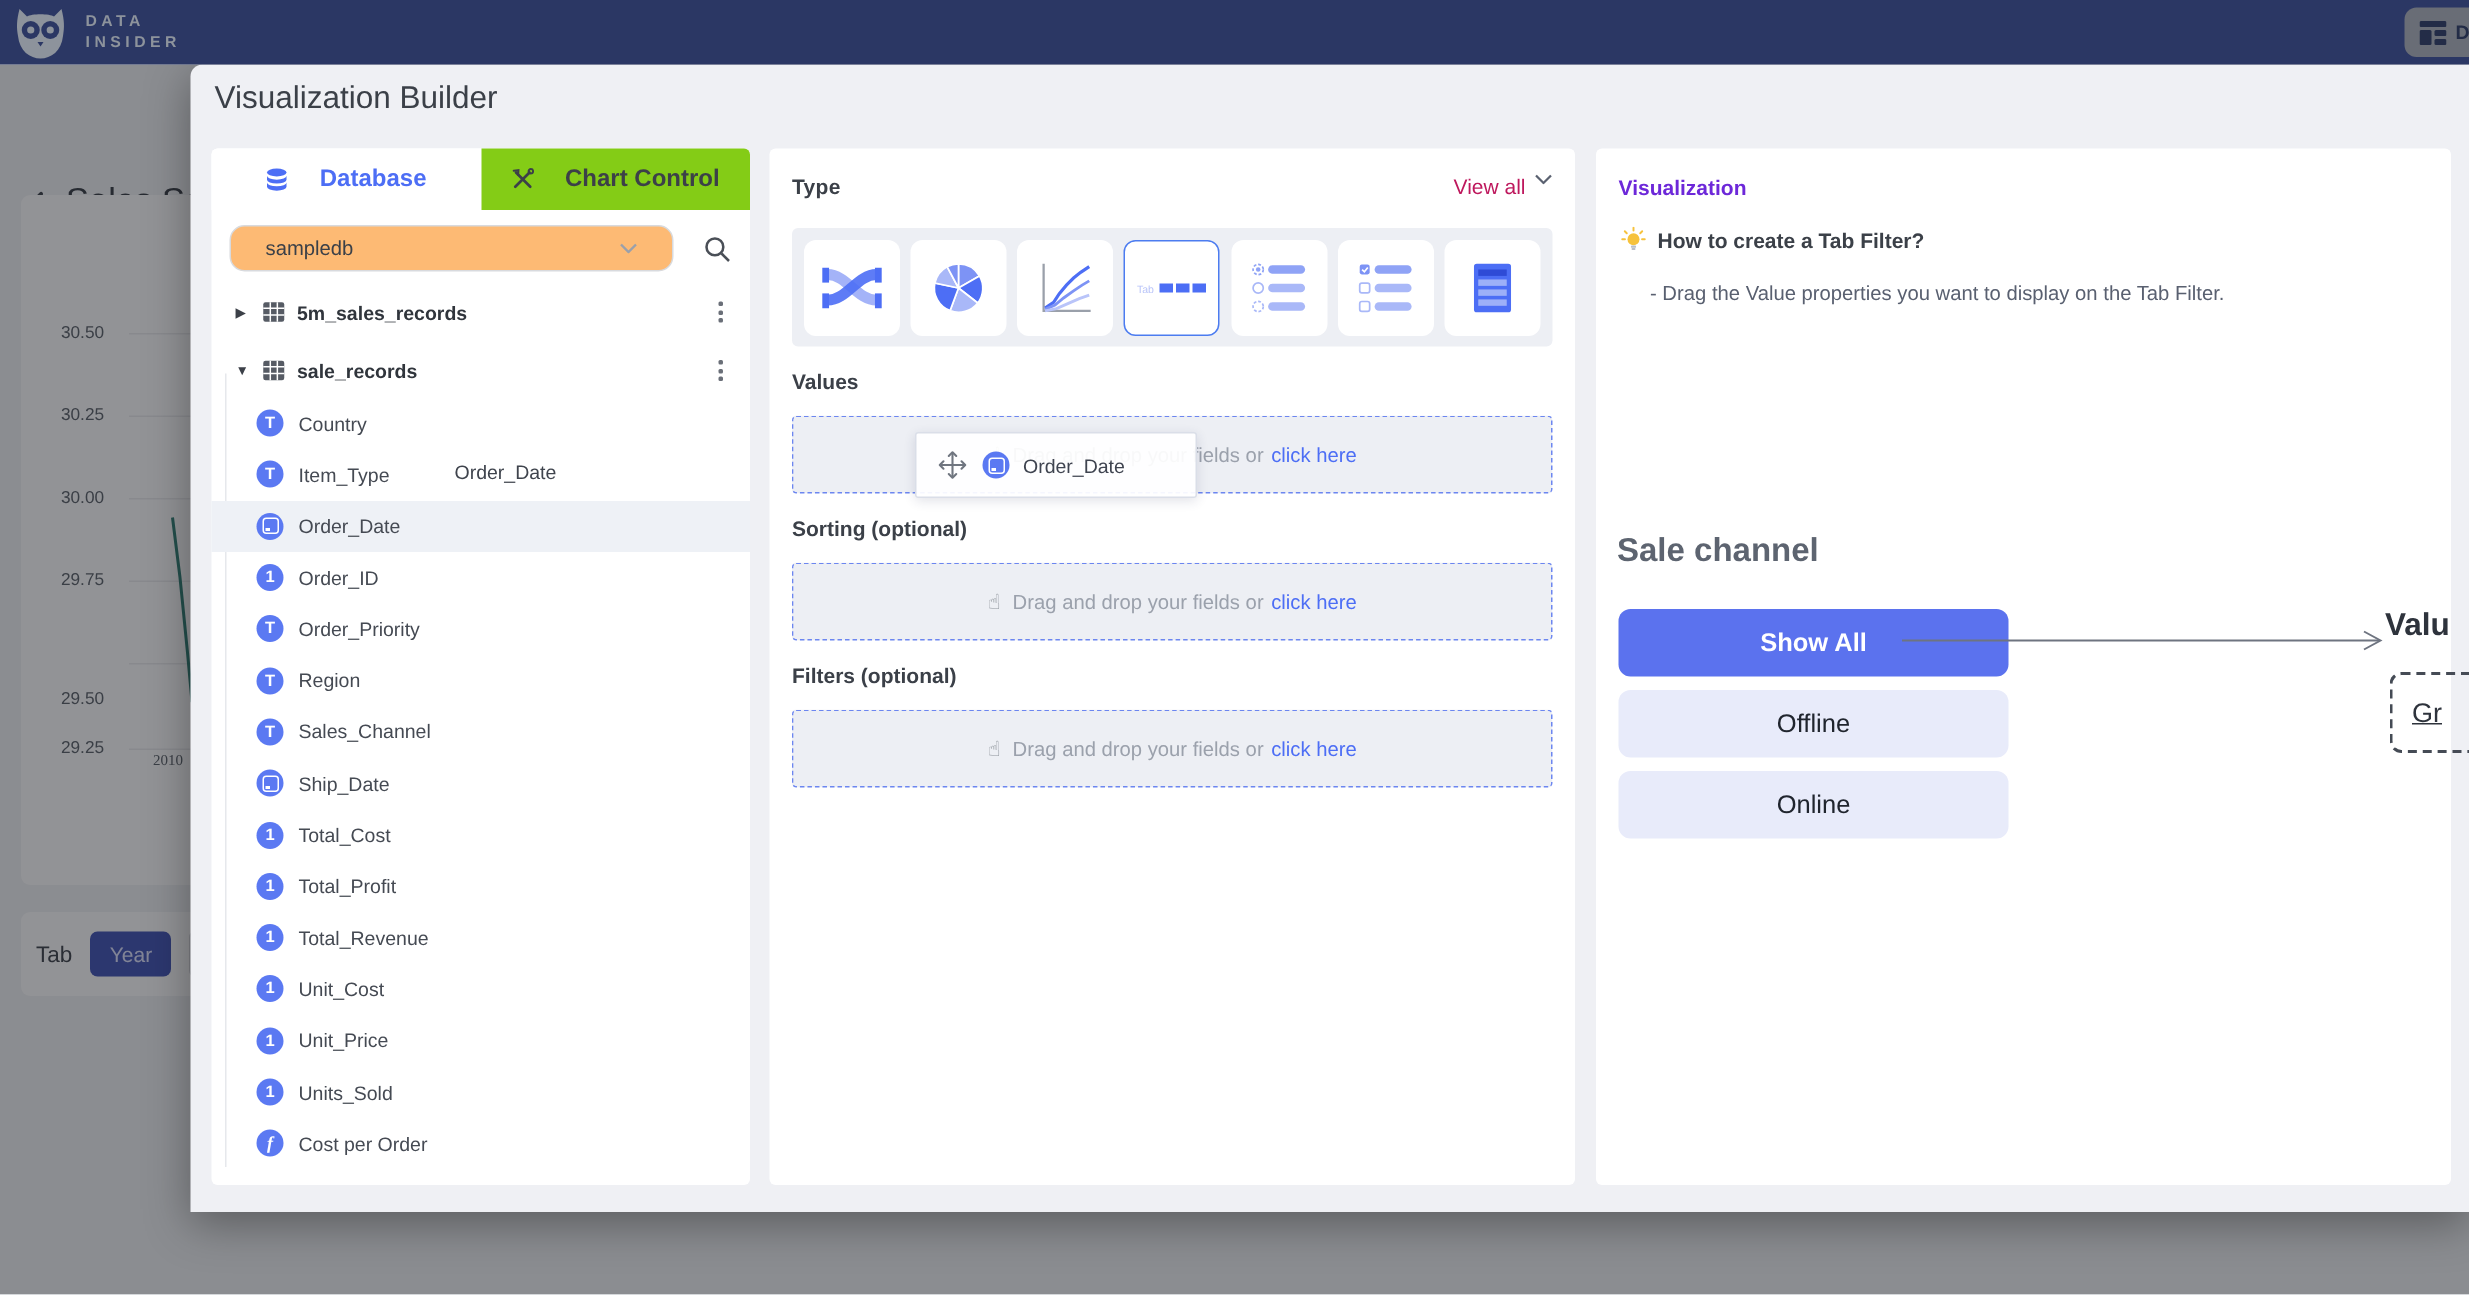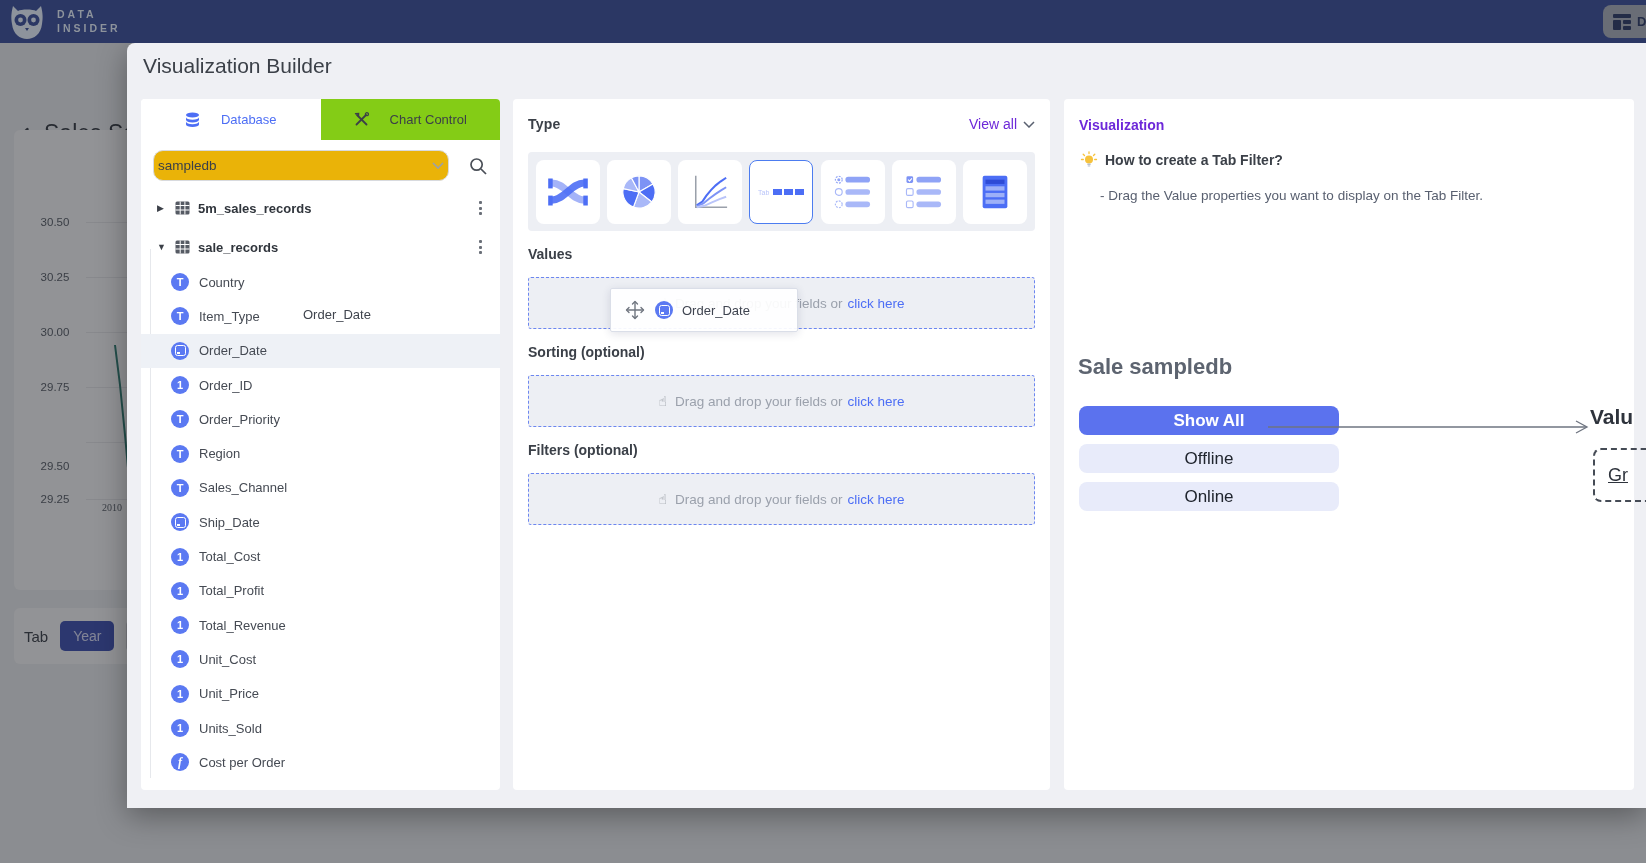--- a/index.html
+++ b/index.html
@@ -39,26 +39,26 @@
          border-radius:8px 0 0 0;z-index:20;box-shadow:0 8px 30px rgba(0,0,0,.35);}
   .modal-title{position:absolute;left:16px;top:11px;font-size:21px;font-weight:500;color:#3b4048;}
   .card{position:absolute;top:56px;height:691px;background:#fff;border-radius:4px;}
   .card.left{left:14px;width:359px;}
   .card.mid{left:386px;width:537px;}
   .card.right{left:937px;width:570px;}
 
   
   .ltabs{display:flex;height:41px;}
   .ltab{flex:1;display:flex;align-items:center;justify-content:center;gap:21px;
-        font-size:13px;font-weight:normal;cursor:pointer;}
+        font-size:16px;font-weight:bold;cursor:pointer;}
   .ltab.active{color:#4d6ef5;background:#fff;border-radius:4px 0 0 0;}
   .ltab.idle{background:#84cc16;color:#3c4048;border-radius:0 4px 0 0;}
   .select{position:absolute;left:12px;top:51px;width:296px;height:31px;border:1px solid #d8dade;
-          border-radius:10px;background:#eab308;display:flex;align-items:center;box-sizing:border-box;
-          padding:0 4px;font-size:13.5px;color:#3b4048;}
+          border-radius:10px;background:#fdba74;display:flex;align-items:center;box-sizing:border-box;
+          padding:0 23px;font-size:13.5px;color:#3b4048;}
   .select svg{margin-left:auto;}
   .search-ic{position:absolute;right:12px;top:57px;}
   .tree-guide{position:absolute;left:9px;top:150px;bottom:12px;width:1px;background:#e6e8ec;}
   .trow{position:absolute;left:0;width:100%;height:34px;display:flex;align-items:center;box-sizing:border-box;padding-left:16px;gap:6px;}
   .trow .caret{font-size:9px;color:#3c4048;width:12px;}
   .trow .tlabel{font-size:13px;font-weight:600;color:#30353c;margin-left:2px;}
   .kebab{margin-left:auto;margin-right:18px;display:flex;flex-direction:column;gap:2.5px;}
   .kebab i{width:3px;height:3px;background:#6a6f78;border-radius:1px;}
   .fields{position:absolute;left:0;top:166px;width:100%;}
   .frow{height:34.3px;display:flex;align-items:center;padding-left:30px;gap:10px;box-sizing:border-box;}
@@ -67,21 +67,21 @@
          align-items:center;justify-content:center;font-size:11px;font-weight:bold;flex:0 0 18px;}
   .ficon.fn{font-style:italic;font-family:"Liberation Serif",serif;font-size:12px;}
   .calbox{width:9px;height:9px;border:1.5px solid #fff;border-radius:2.5px;position:relative;display:block;}
   .calbox::after{content:'';position:absolute;left:1px;bottom:1px;width:3px;height:2px;background:#fff;}
   .flabel{font-size:13px;color:#454a53;}
   .ghost-text{position:absolute;left:176px;top:264px;font-size:13px;color:#3f444d;z-index:5;pointer-events:none;}
 
   
   .mid-head{position:absolute;left:15px;right:15px;top:17px;display:flex;align-items:center;}
   .sec-label{font-size:14px;font-weight:bold;color:#3b4048;letter-spacing:.2px;}
-  .viewall{margin-left:auto;display:flex;align-items:center;gap:6px;font-size:14px;color:#6d28d9;cursor:pointer;}
+  .viewall{margin-left:auto;display:flex;align-items:flex-start;gap:6px;font-size:14px;color:#be185d;cursor:pointer;}
   .tile-strip{position:absolute;left:15px;right:15px;top:53px;height:79px;background:#edeff4;border-radius:4px;
               display:flex;align-items:center;justify-content:space-between;padding:0 8px;box-sizing:border-box;}
   .tile{width:64px;height:64px;background:#fff;border-radius:8px;display:flex;align-items:center;
         justify-content:center;box-sizing:border-box;cursor:pointer;}
   .tile.sel{border:1.5px solid #4c7cf0;}
   .zone-label{position:absolute;left:15px;font-size:14px;font-weight:bold;color:#3b4048;}
   .dropzone{position:absolute;left:15px;right:15px;height:50px;background:#edeff4;border:1px dashed #6c86f0;
             border-radius:3px;display:flex;align-items:center;justify-content:center;gap:5px;
             font-size:13.5px;color:#9ba1ac;}
   .dropzone .hand{font-size:14px;color:#8d939a;margin-right:3px;}
@@ -91,21 +91,21 @@
               display:flex;align-items:center;padding-left:13px;gap:9px;box-sizing:border-box;z-index:6;}
   .ghost-card .flabel{color:#3f4450;}
 
   
   .vhead{position:absolute;left:15px;top:18px;font-size:14px;font-weight:bold;color:#6d28d9;}
   .hint{position:absolute;left:16px;top:52px;display:flex;align-items:center;gap:7px;}
   .hint b{font-size:14px;color:#3b4048;}
   .hint-body{position:absolute;left:36px;top:89px;font-size:13.5px;color:#596070;}
   .widget-title{position:absolute;left:14px;top:255px;font-size:22px;font-weight:bold;color:#5d6470;}
   .opts{position:absolute;left:15px;top:307px;width:260px;display:flex;flex-direction:column;gap:9px;}
-  .opt{height:29px;border:none;border-radius:8px;background:#e8ebfa;color:#20252e;font-size:17px;
+  .opt{height:45px;border:none;border-radius:8px;background:#e8ebfa;color:#20252e;font-size:17px;
        font-family:inherit;cursor:pointer;}
   .opt.sel{background:#5b72ee;color:#fff;font-weight:bold;}
   .arrow{position:absolute;left:204px;top:320px;}
   .ann-value{position:absolute;left:526px;top:306px;font-size:21px;font-weight:bold;color:#2e333c;white-space:nowrap;}
   .ann-box{position:absolute;left:529px;top:349px;width:130px;height:54px;border:2px dashed #454b55;
            border-radius:8px;display:flex;align-items:center;padding-left:13px;box-sizing:border-box;}
   .ann-box span{font-size:18px;color:#2e333c;text-decoration:underline;white-space:nowrap;}
 </style>
 </head>
 <body>
@@ -452,21 +452,21 @@
             <line x1="16.5" y1="8.5" x2="14.7" y2="8.5"></line>
           </g>
           <circle cx="9" cy="8.5" r="4" fill="#f6c23c"></circle>
           <rect x="7.3" y="12.6" width="3.4" height="1.6" rx="0.6" fill="#b9bfc9"></rect>
           <rect x="7.7" y="14.4" width="2.6" height="1.2" rx="0.5" fill="#b9bfc9"></rect>
         </svg>
         <b>How to create a Tab Filter?</b>
       </div>
       <div class="hint-body">- Drag the Value properties you want to display on the Tab Filter.</div>
 
-      <h3 class="widget-title" style="margin:0;">Sale sampledb</h3>
+      <h3 class="widget-title" style="margin:0;">Sale channel</h3>
 
       <div class="opts" id="option-list">
           <button class="opt sel">Show All</button>
           <button class="opt">Offline</button>
           <button class="opt">Online</button>
         </div>
 
       <svg class="arrow" width="330" height="16" viewBox="0 0 330 16" fill="none" stroke="#6e7480" stroke-width="1.3">
         <line x1="0" y1="8" x2="318" y2="8"></line>
         <path d="M308,2 L319,8 L308,14"></path>

